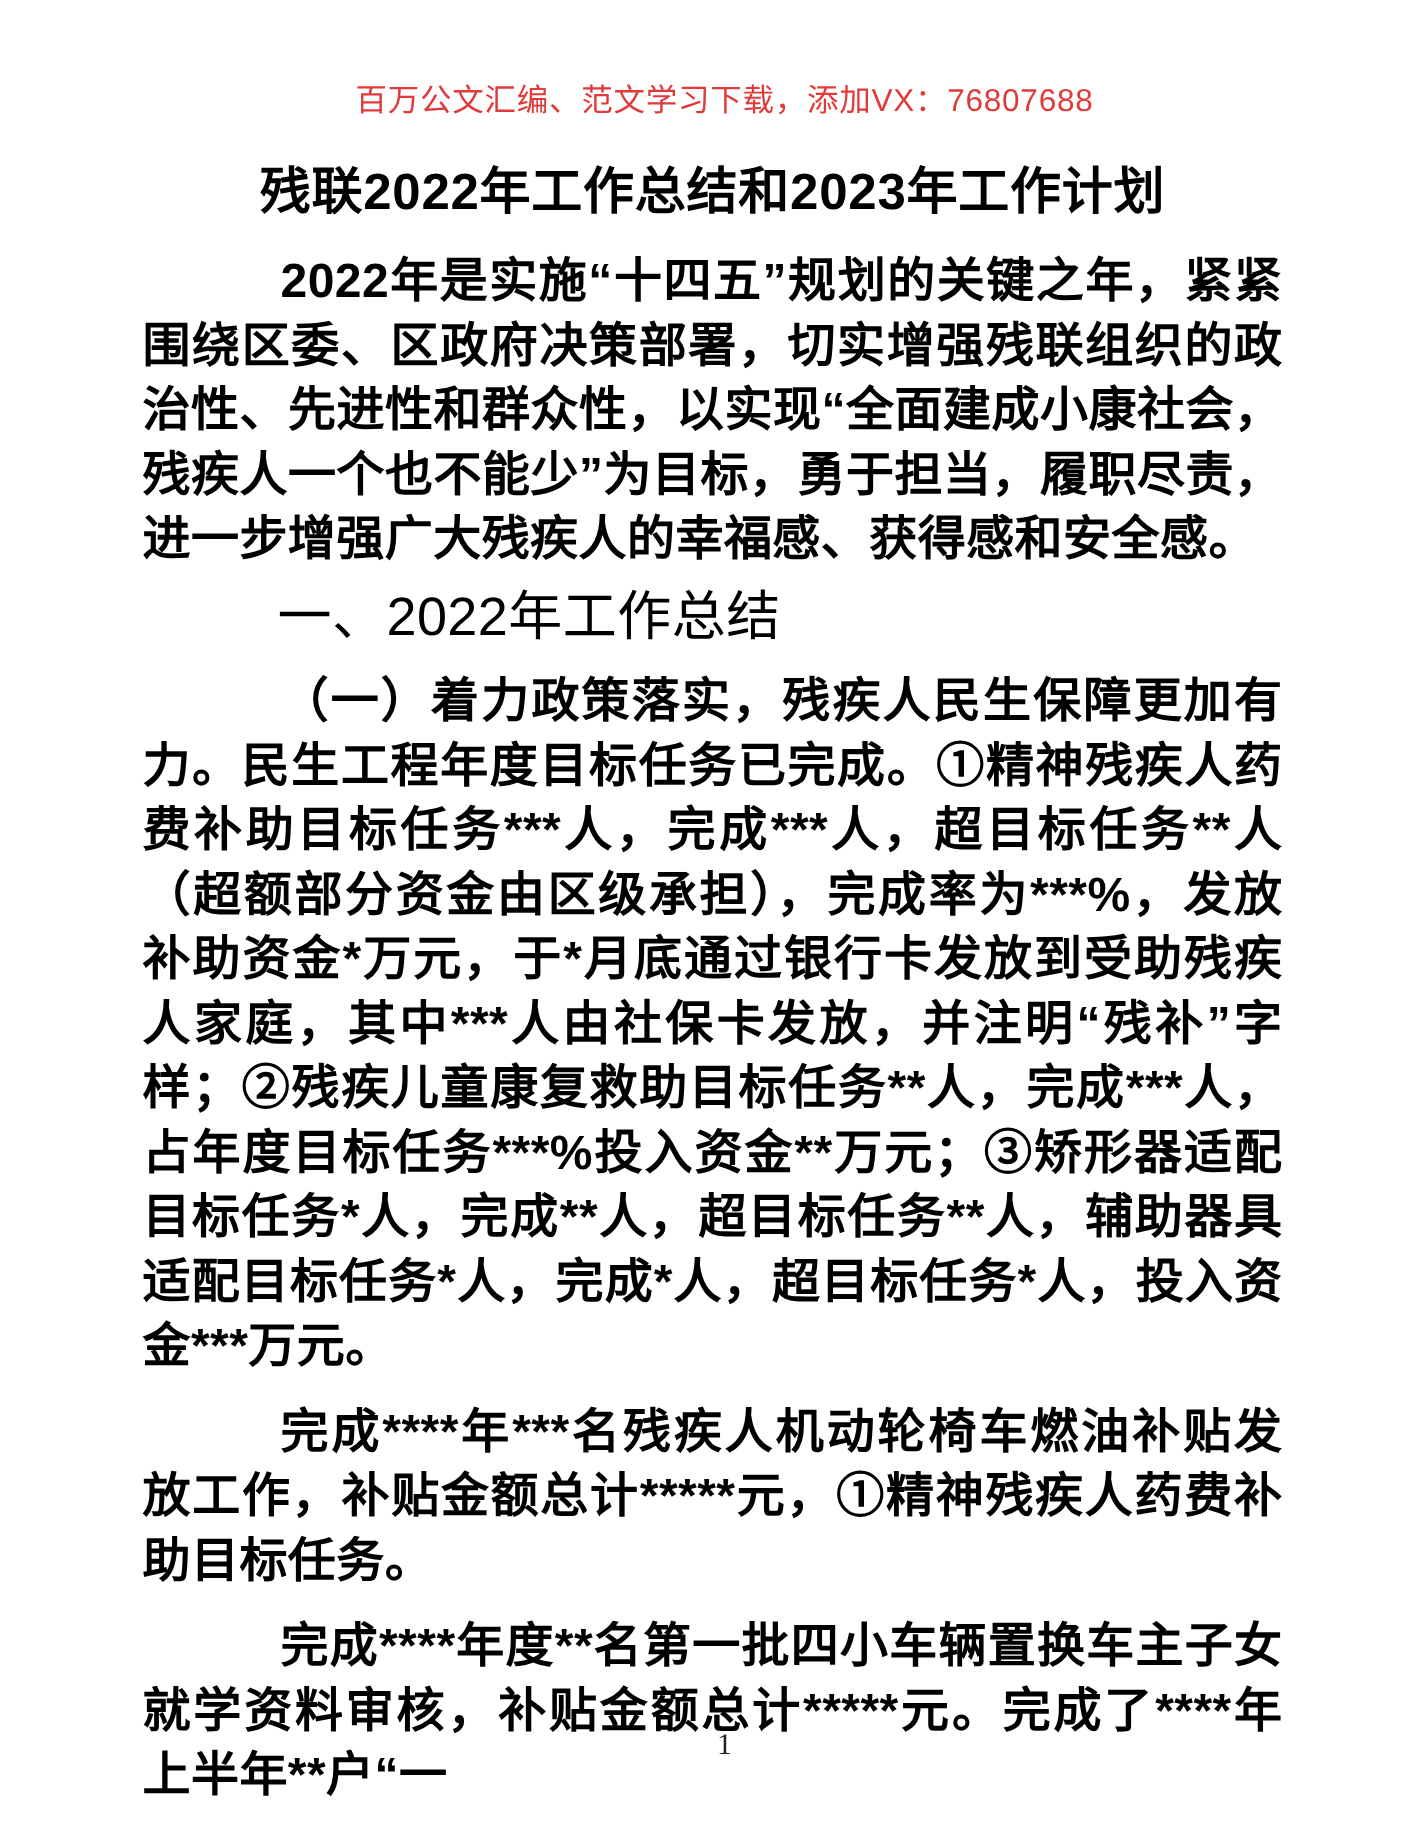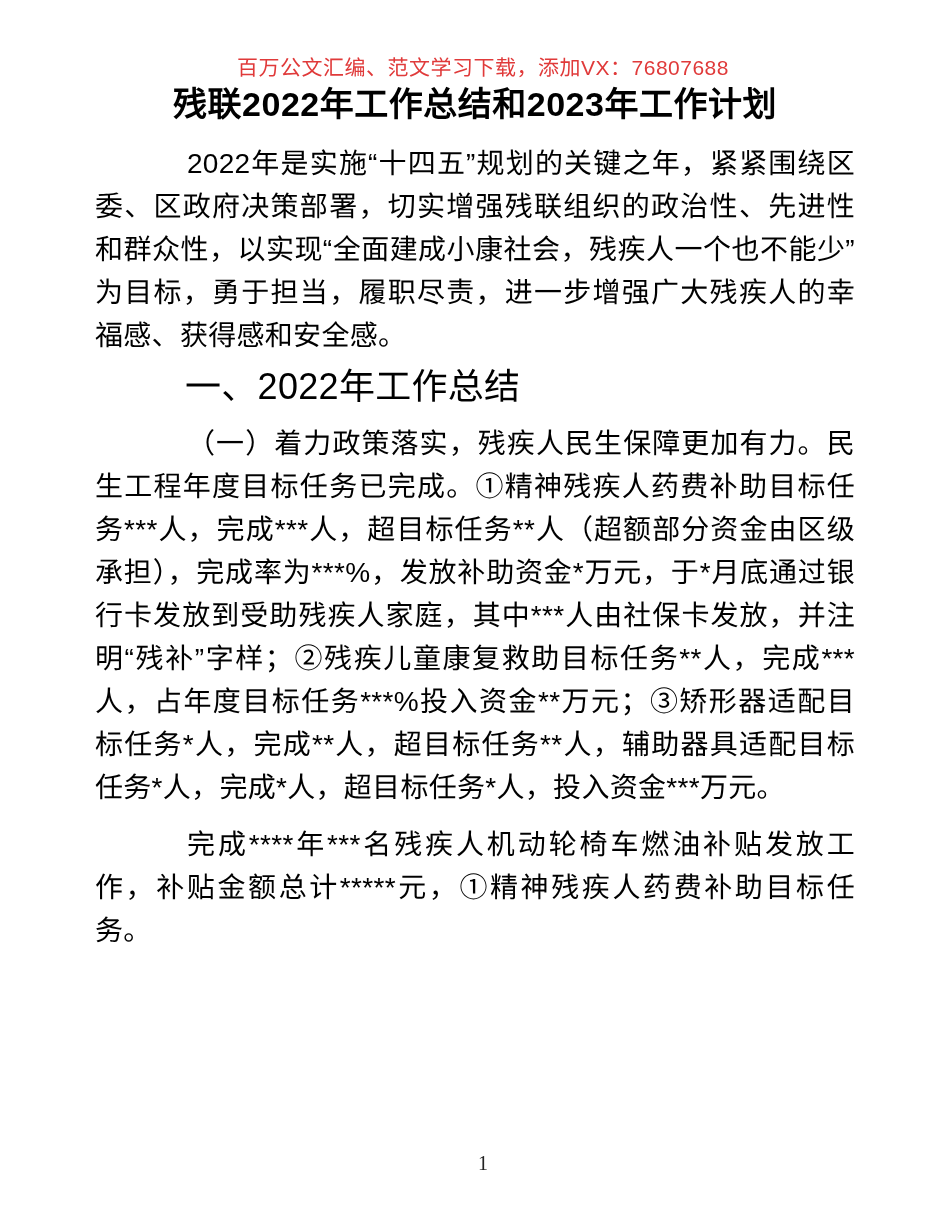--- a/index.html
+++ b/index.html
@@ -28,34 +28,35 @@
     color: #e03a3a;
     letter-spacing: 0.5px;
   }
   .content {
     position: absolute;
     top: 0;
     left: 95px;
     width: 760px;
   }
   .doc-title {
-    margin: 80px 0 0 0;
+    margin: 104px 0 0 0;
     font-size: 34px;
     font-weight: bold;
     line-height: 48px;
     text-align: center;
     letter-spacing: 0.5px;
   }
   .body-para {
     margin: 14px 0 0 0;
-    font-size: 28px;
+    font-size: 32px;
     line-height: 43px;
     text-align: justify;
     text-indent: 92px;
     letter-spacing: 0.3px;
+    font-weight: bold;
   }
   .section-heading {
     margin: 8px 0 0 0;
     font-size: 36px;
     font-weight: normal;
     line-height: 43px;
     text-indent: 90px;
     letter-spacing: 0.3px;
   }
   .page-number {
@@ -82,18 +83,19 @@
     <h1 class="doc-title">残联2022年工作总结和2023年工作计划</h1>
 
     <p class="body-para">2022年是实施“十四五”规划的关键之年，紧紧围绕区委、区政府决策部署，切实增强残联组织的政治性、先进性和群众性，以实现“全面建成小康社会，残疾人一个也不能少”为目标，勇于担当，履职尽责，进一步增强广大残疾人的幸福感、获得感和安全感。</p>
 
     <h2 class="section-heading">一、2022年工作总结</h2>
 
     <p class="body-para">（一）着力政策落实，残疾人民生保障更加有力。民生工程年度目标任务已完成。①精神残疾人药费补助目标任务***人，完成***人，超目标任务**人（超额部分资金由区级承担），完成率为***%，发放补助资金*万元，于*月底通过银行卡发放到受助残疾人家庭，其中***人由社保卡发放，并注明“残补”字样；②残疾儿童康复救助目标任务**人，完成***人，占年度目标任务***%投入资金**万元；③矫形器适配目标任务*人，完成**人，超目标任务**人，辅助器具适配目标任务*人，完成*人，超目标任务*人，投入资金***万元。</p>
 
     <p class="body-para">完成****年***名残疾人机动轮椅车燃油补贴发放工作，补贴金额总计*****元，①精神残疾人药费补助目标任务。</p>
 
+    <p class="body-para">完成****年度**名第一批四小车辆置换车主子女就学资料审核，补贴金额总计*****元。完成了****年上半年**户“一</p>
 
   </div>
 
   <div class="page-number">1</div>
 
 </div>
 
 </body></html>

